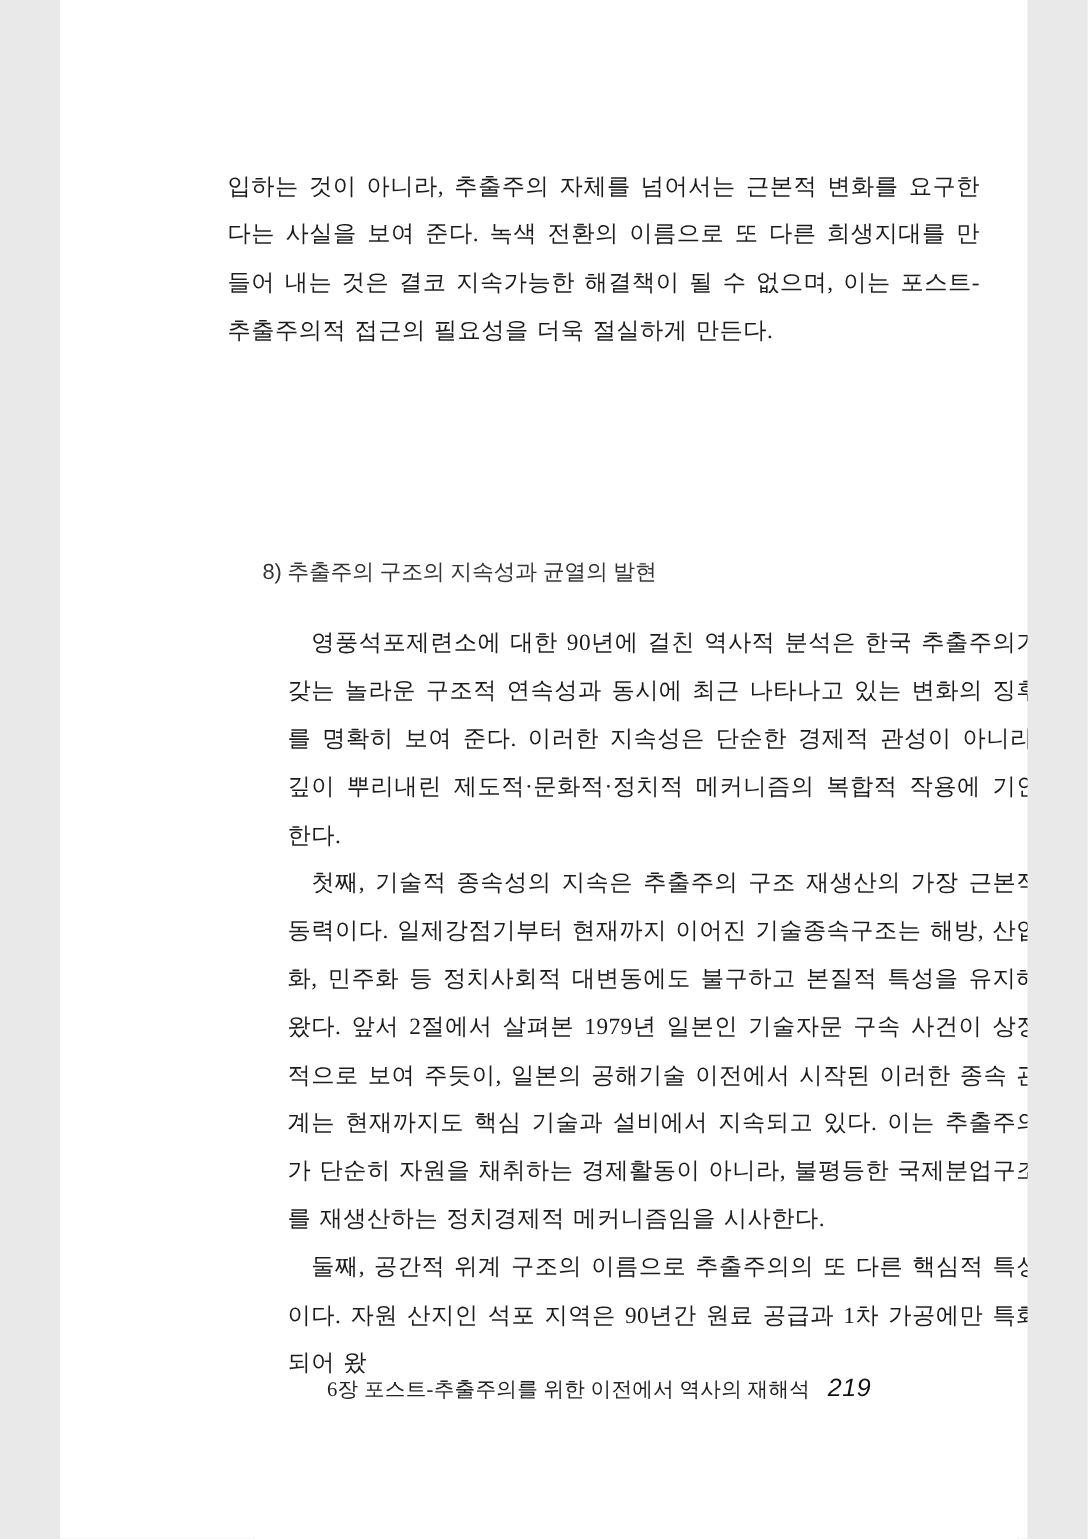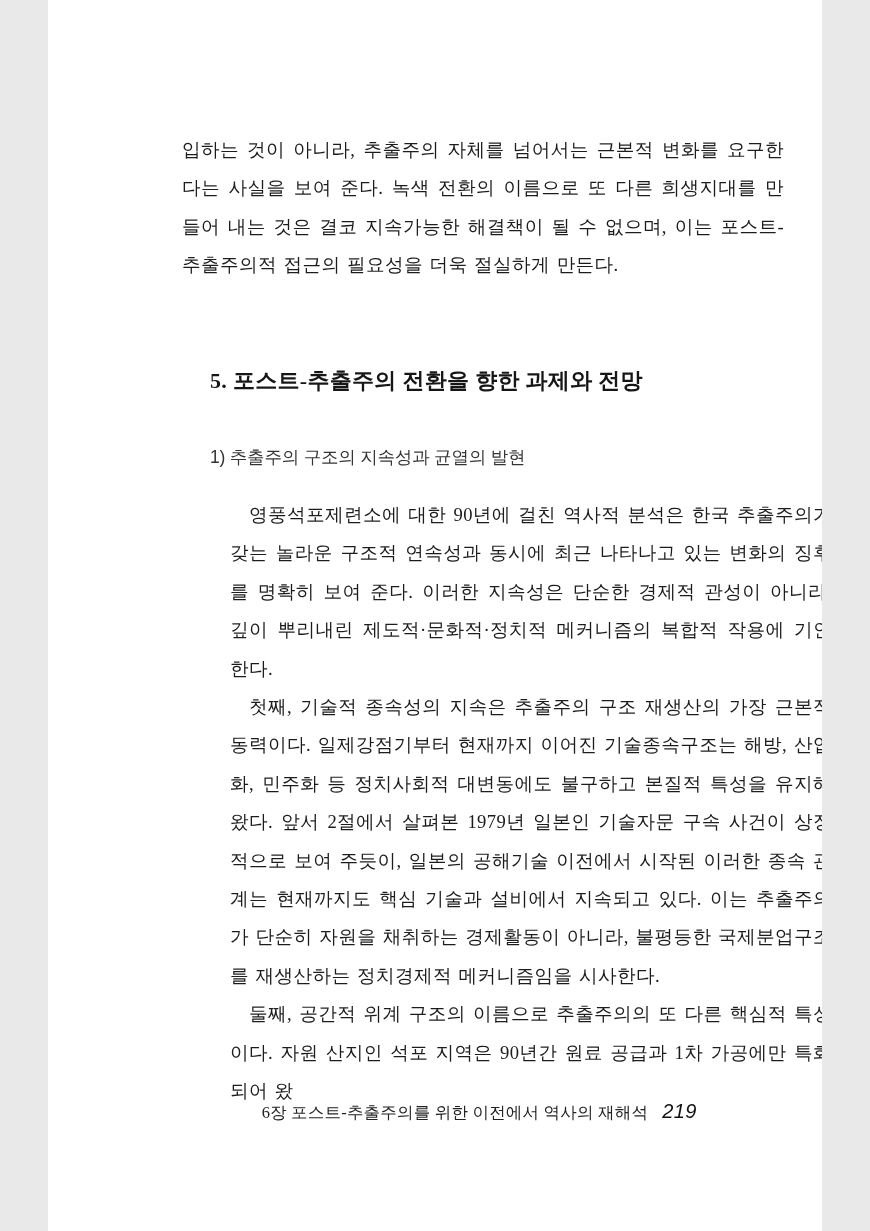--- a/index.html
+++ b/index.html
@@ -89,23 +89,22 @@
 </style>
 </head>
 <body>
 
 <div class="page">
 
   <div class="content para-top">
     <p class="body-para">입하는 것이 아니라, 추출주의 자체를 넘어서는 근본적 변화를 요구한다는 사실을 보여 준다. 녹색 전환의 이름으로 또 다른 희생지대를 만들어 내는 것은 결코 지속가능한 해결책이 될 수 없으며, 이는 포스트-추출주의적 접근의 필요성을 더욱 절실하게 만든다.</p>
   </div>
 
-  <div class="content section-heading">5. 포스트-추출주의 전환을 향한 과제와 전망</div>
 
-  <div class="content subsection-heading">1) 추출주의 구조의 지속성과 균열의 발현</div>
+  <div class="content subsection-heading">8) 추출주의 구조의 지속성과 균열의 발현</div>
 
   <div class="content body-block">
     <p class="body-para indent">영풍석포제련소에 대한 90년에 걸친 역사적 분석은 한국 추출주의가 갖는 놀라운 구조적 연속성과 동시에 최근 나타나고 있는 변화의 징후를 명확히 보여 준다. 이러한 지속성은 단순한 경제적 관성이 아니라, 깊이 뿌리내린 제도적·문화적·정치적 메커니즘의 복합적 작용에 기인한다.</p>
     <p class="body-para indent">첫째, 기술적 종속성의 지속은 추출주의 구조 재생산의 가장 근본적 동력이다. 일제강점기부터 현재까지 이어진 기술종속구조는 해방, 산업화, 민주화 등 정치사회적 대변동에도 불구하고 본질적 특성을 유지해 왔다. 앞서 2절에서 살펴본 1979년 일본인 기술자문 구속 사건이 상징적으로 보여 주듯이, 일본의 공해기술 이전에서 시작된 이러한 종속 관계는 현재까지도 핵심 기술과 설비에서 지속되고 있다. 이는 추출주의가 단순히 자원을 채취하는 경제활동이 아니라, 불평등한 국제분업구조를 재생산하는 정치경제적 메커니즘임을 시사한다.</p>
     <p class="body-para indent">둘째, 공간적 위계 구조의 이름으로 추출주의의 또 다른 핵심적 특성이다. 자원 산지인 석포 지역은 90년간 원료 공급과 1차 가공에만 특화되어 왔</p>
   </div>
 
   <div class="footer">
     <span class="running-title">6장 포스트-추출주의를 위한 이전에서 역사의 재해석</span><span class="page-number">219</span>
   </div>

